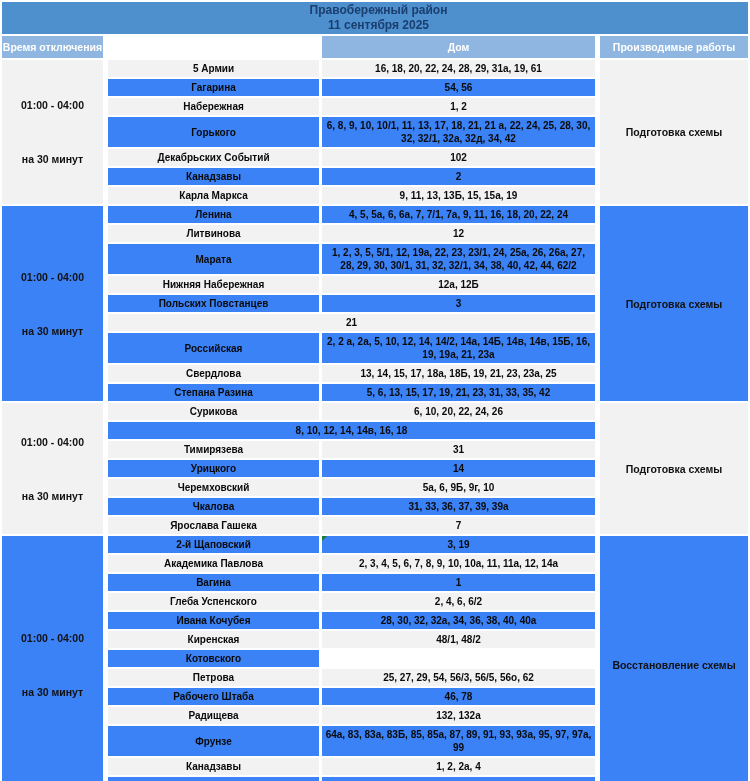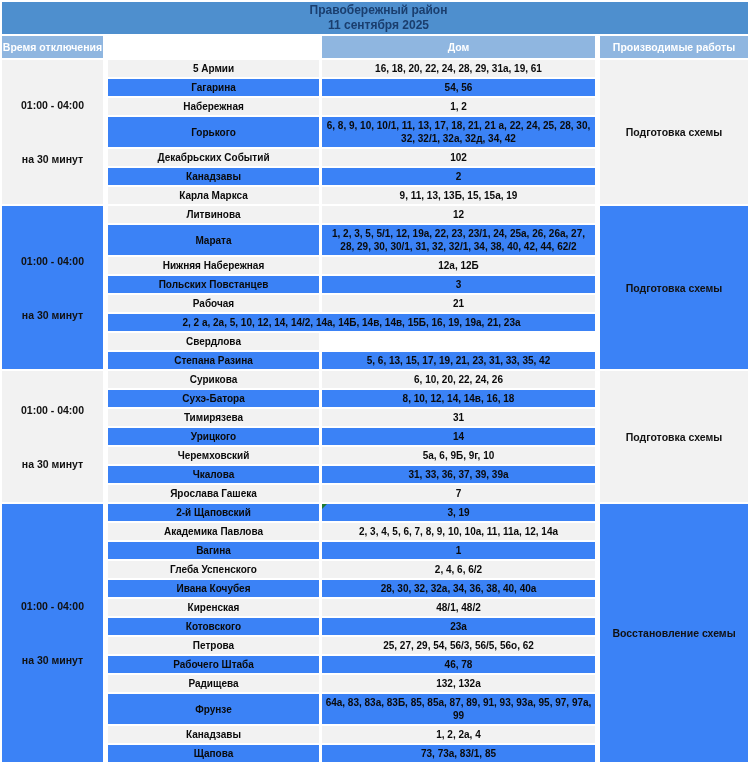--- a/index.html
+++ b/index.html
@@ -106,20 +106,24 @@
 </div>
     <div class="work-cell shade-white">Подготовка схемы</div>
   </div>
 
   <div class="section">
     <div class="time-cell shade-blue">
       <div>01:00 - 04:00</div>
       <div>на 30 минут</div>
     </div>
     <div class="rows">
+  <div class="row">
+    <div class="addr-cell shade-blue">Ленина</div>
+    <div class="house-cell shade-blue">4, 5, 5а, 6, 6а, 7, 7/1, 7а, 9, 11, 16, 18, 20, 22, 24</div>
+  </div>
 
   <div class="row">
     <div class="addr-cell shade-white">Литвинова</div>
     <div class="house-cell shade-white">12</div>
   </div>
 
   <div class="row">
     <div class="addr-cell shade-blue">Марата</div>
     <div class="house-cell shade-blue">1, 2, 3, 5, 5/1, 12, 19а, 22, 23, 23/1, 24, 25а, 26, 26а, 27, 28, 29, 30, 30/1, 31, 32, 32/1, 34, 38, 40, 42, 44, 62/2</div>
   </div>
@@ -128,30 +132,31 @@
     <div class="addr-cell shade-white">Нижняя Набережная</div>
     <div class="house-cell shade-white">12а, 12Б</div>
   </div>
 
   <div class="row">
     <div class="addr-cell shade-blue">Польских Повстанцев</div>
     <div class="house-cell shade-blue">3</div>
   </div>
 
   <div class="row">
-    <div class="addr-cell shade-white">Рабочая</div>
     <div class="house-cell shade-white">21</div>
   </div>
 
   <div class="row">
+    <div class="addr-cell shade-blue">Российская</div>
     <div class="house-cell shade-blue">2, 2 а, 2а, 5, 10, 12, 14, 14/2, 14а, 14Б, 14в, 14в, 15Б, 16, 19, 19а, 21, 23а</div>
   </div>
 
   <div class="row">
     <div class="addr-cell shade-white">Свердлова</div>
+    <div class="house-cell shade-white">13, 14, 15, 17, 18а, 18Б, 19, 21, 23, 23а, 25</div>
   </div>
 
   <div class="row">
     <div class="addr-cell shade-blue">Степана Разина</div>
     <div class="house-cell shade-blue">5, 6, 13, 15, 17, 19, 21, 23, 31, 33, 35, 42</div>
   </div>
 </div>
     <div class="work-cell shade-blue">Подготовка схемы</div>
   </div>
 
@@ -160,21 +165,20 @@
       <div>01:00 - 04:00</div>
       <div>на 30 минут</div>
     </div>
     <div class="rows">
   <div class="row">
     <div class="addr-cell shade-white">Сурикова</div>
     <div class="house-cell shade-white">6, 10, 20, 22, 24, 26</div>
   </div>
 
   <div class="row">
-    <div class="addr-cell shade-blue">Сухэ-Батора</div>
     <div class="house-cell shade-blue">8, 10, 12, 14, 14в, 16, 18</div>
   </div>
 
   <div class="row">
     <div class="addr-cell shade-white">Тимирязева</div>
     <div class="house-cell shade-white">31</div>
   </div>
 
   <div class="row">
     <div class="addr-cell shade-blue">Урицкого</div>
@@ -230,21 +234,20 @@
     <div class="house-cell shade-blue">28, 30, 32, 32а, 34, 36, 38, 40, 40а</div>
   </div>
 
   <div class="row">
     <div class="addr-cell shade-white">Киренская</div>
     <div class="house-cell shade-white">48/1, 48/2</div>
   </div>
 
   <div class="row">
     <div class="addr-cell shade-blue">Котовского</div>
-    <div class="house-cell shade-blue">23а</div>
   </div>
 
   <div class="row">
     <div class="addr-cell shade-white">Петрова</div>
     <div class="house-cell shade-white">25, 27, 29, 54, 56/3, 56/5, 56о, 62</div>
   </div>
 
   <div class="row">
     <div class="addr-cell shade-blue">Рабочего Штаба</div>
     <div class="house-cell shade-blue">46, 78</div>

